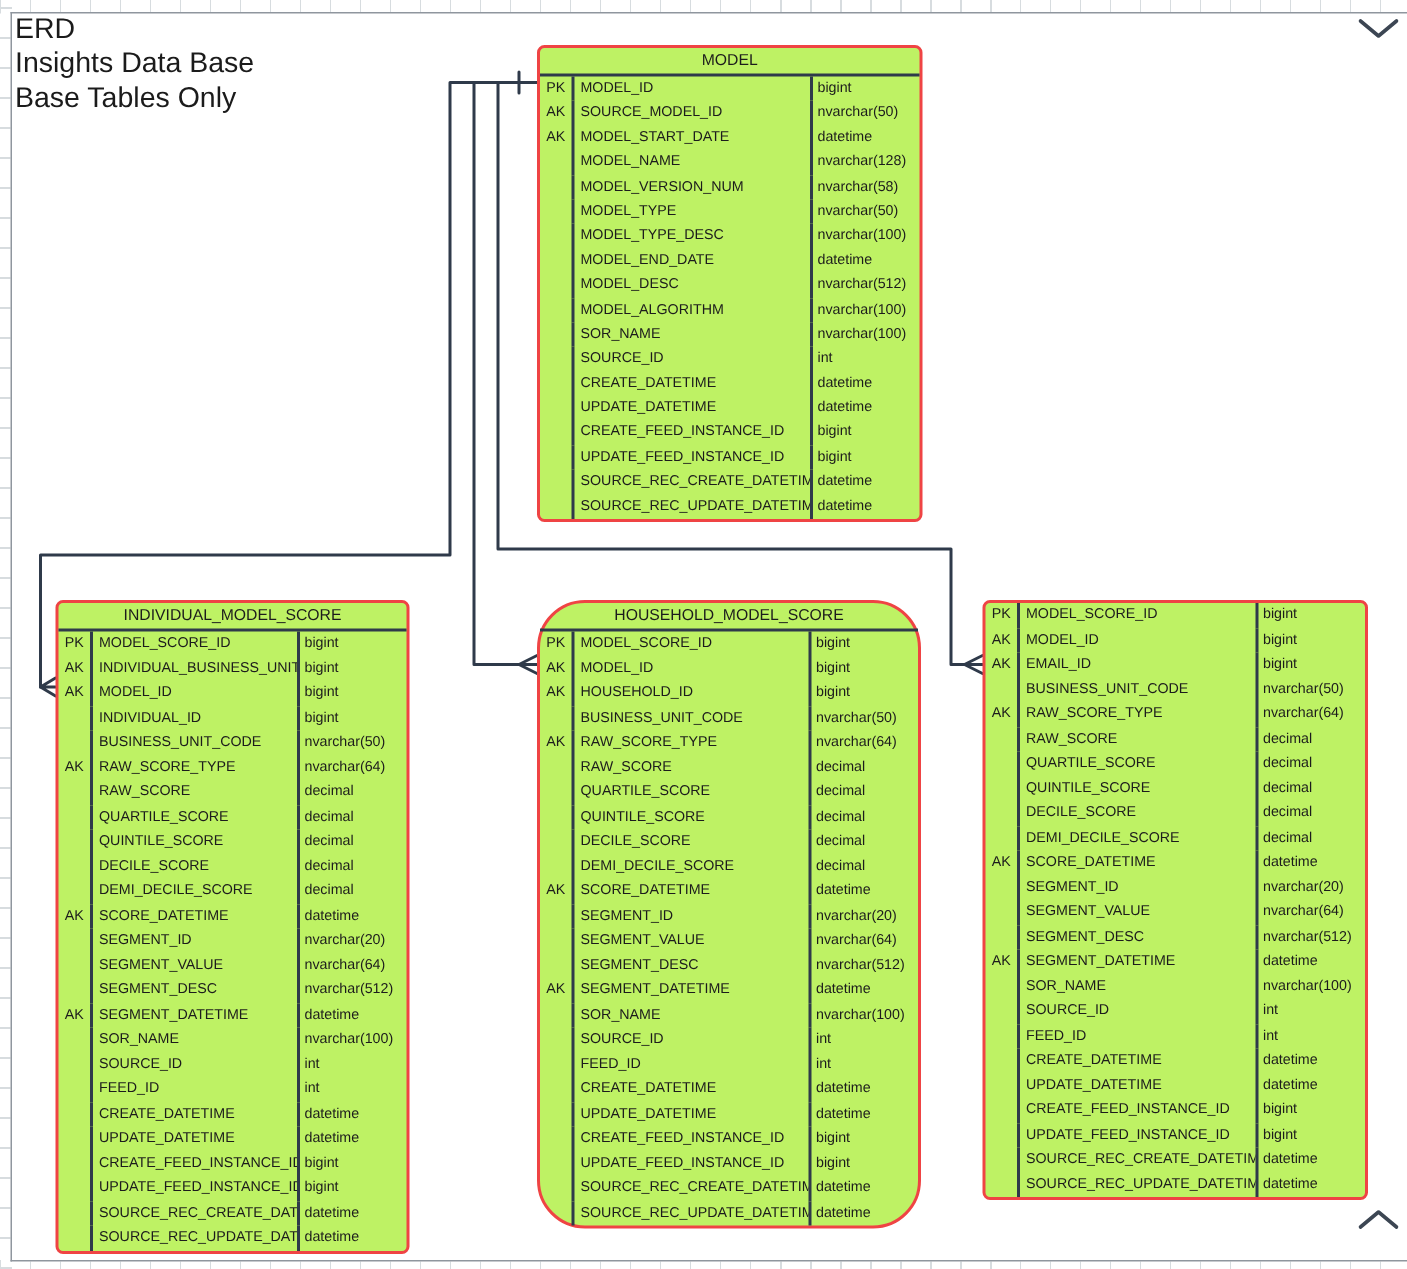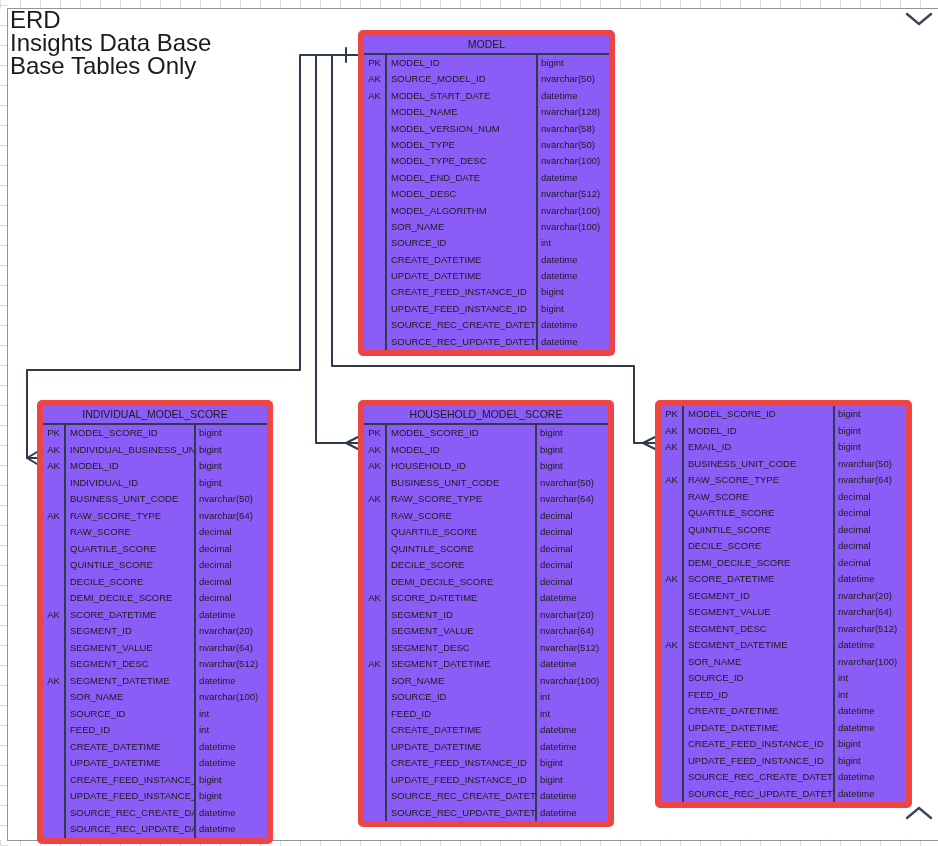--- a/index.html
+++ b/index.html
@@ -11,34 +11,34 @@
   
   .grid-top{position:absolute;left:0;top:0;width:938px;height:9px;
     background:repeating-linear-gradient(90deg,#d7dcdf 0 1px,transparent 1px 20px);}
   .grid-bottom{position:absolute;left:0;top:840px;width:938px;height:6px;
     background:repeating-linear-gradient(90deg,#d7dcdf 0 1px,transparent 1px 20px);}
   .grid-left{position:absolute;left:0;top:0;width:8px;height:846px;
     background:repeating-linear-gradient(0deg,#d7dcdf 0 1px,transparent 1px 20px);}
   .page{position:absolute;left:7px;top:8px;width:931px;height:831px;background:#fff;
     border-top:1px solid #8f969e;border-left:1px solid #8f969e;border-bottom:1px solid #8f969e;}
   
-  .diagram-title{position:absolute;left:10px;top:8px;font-size:24px;line-height:23px;color:#1b1b1b;}
+  .diagram-title{position:absolute;left:10px;top:8px;font-size:19px;line-height:23px;color:#1b1b1b;}
   
-  .etable{position:absolute;background:#8b5cf6;border:6px solid #ef4444;border-radius:5px;
+  .etable{position:absolute;background:#bef264;border:2px solid #ef4444;border-radius:5px;
     color:#1c1c1c;box-sizing:border-box;}
   .etable .ttitle{height:17px;line-height:17px;text-align:center;font-size:10.5px;
     border-bottom:2px solid #2f3a4a;white-space:nowrap;overflow:hidden;}
   .etable .trow{display:flex;height:16.5px;line-height:16.5px;font-size:9.5px;white-space:nowrap;}
   .etable .c-key{width:21px;flex:0 0 21px;text-align:center;border-right:2px solid #2f3a4a;overflow:hidden;}
   .etable .c-name{flex:1 1 auto;padding-left:4px;border-right:2px solid #2f3a4a;overflow:hidden;}
   .etable .c-type{width:68px;flex:0 0 68px;padding-left:3px;overflow:hidden;}
   #t-model{left:358px;top:30px;width:257px;}
   #t-model .trow{height:16.4px;line-height:16.4px;}
   #t-individual{left:37px;top:400px;width:236px;}
-  #t-household{left:358px;top:400px;width:256px;}
+  #t-household{left:358px;top:400px;width:256px;border-radius:32px;}
   #t-email{left:655px;top:400px;width:257px;}
   
   svg.connectors{position:absolute;left:0;top:0;width:938px;height:846px;pointer-events:none;}
   svg.connectors path{fill:none;stroke:#2f3a4a;stroke-width:2;stroke-linejoin:round;stroke-linecap:round;}
   
   .chevron{position:absolute;width:28px;height:16px;cursor:pointer;}
   .chevron svg{display:block;}
   .chevron path{fill:none;stroke:#3c4653;stroke-width:2.4;stroke-linecap:round;stroke-linejoin:round;}
   #chev-top{left:905px;top:11px;}
   #chev-bottom{left:905px;top:805px;}

